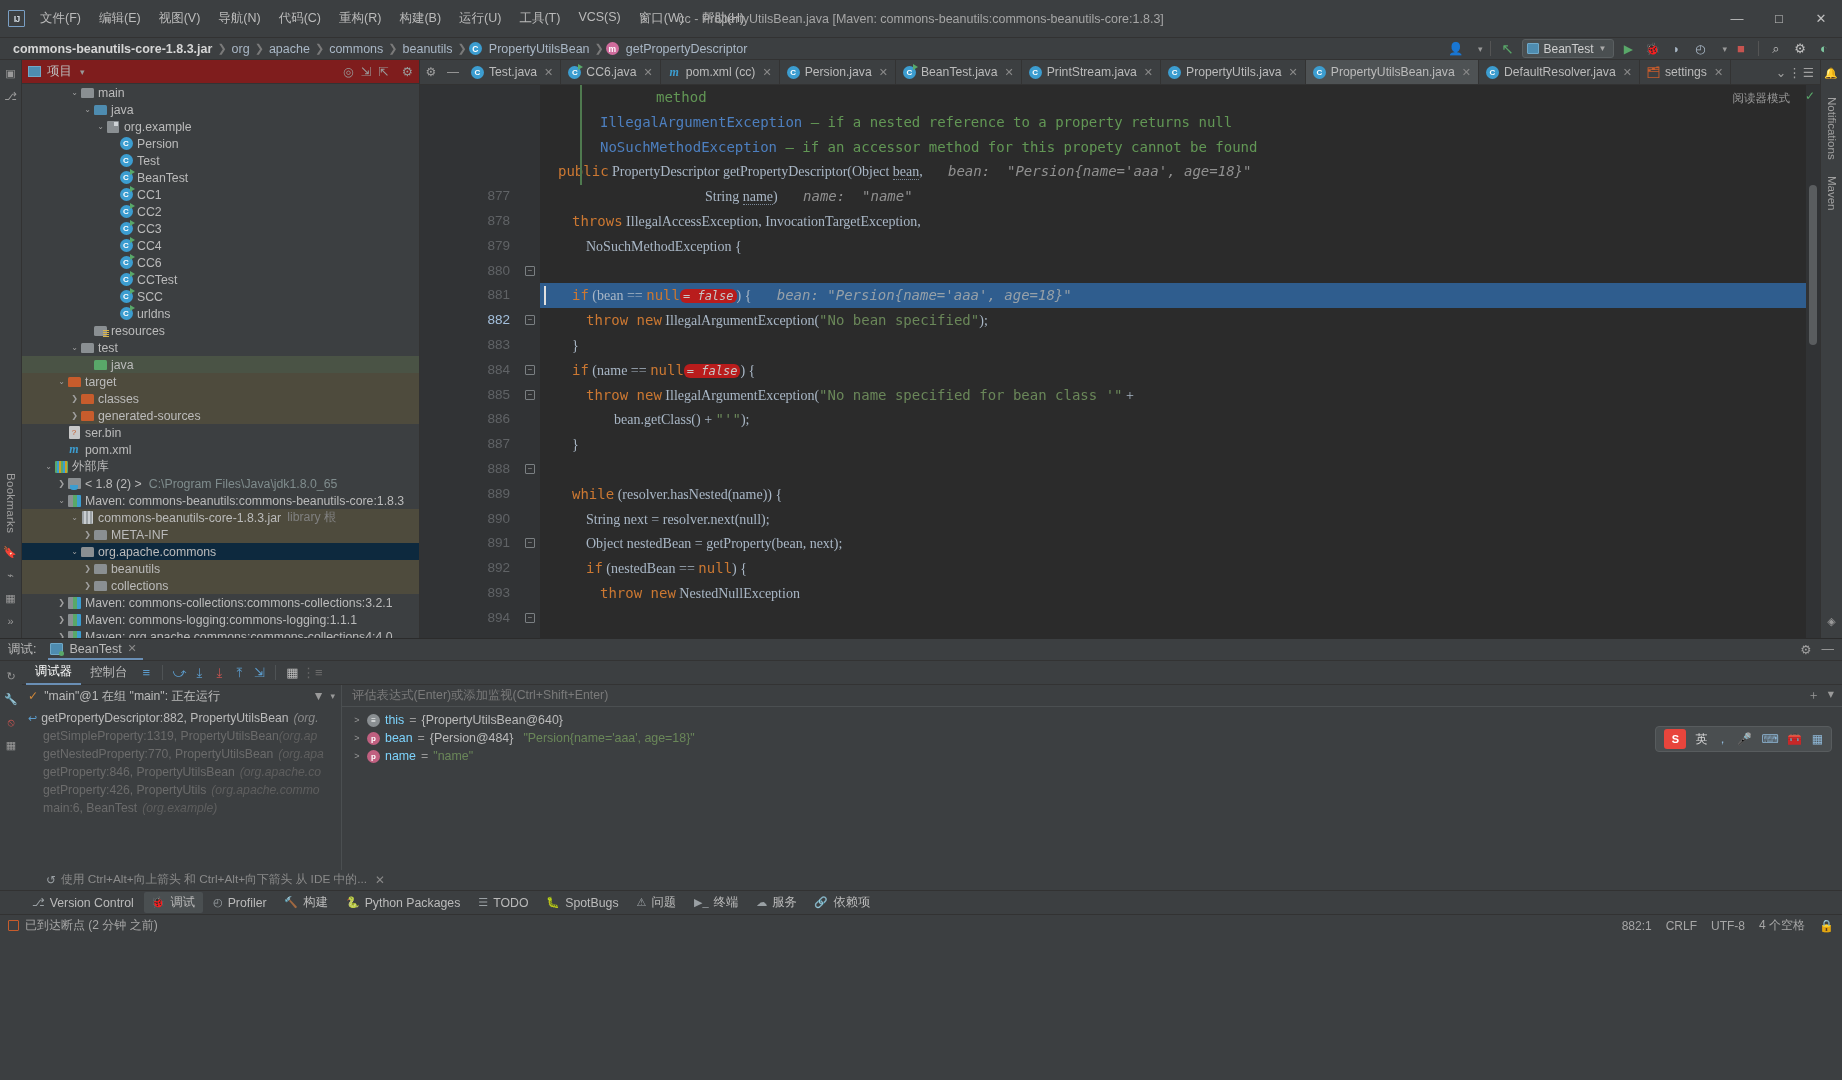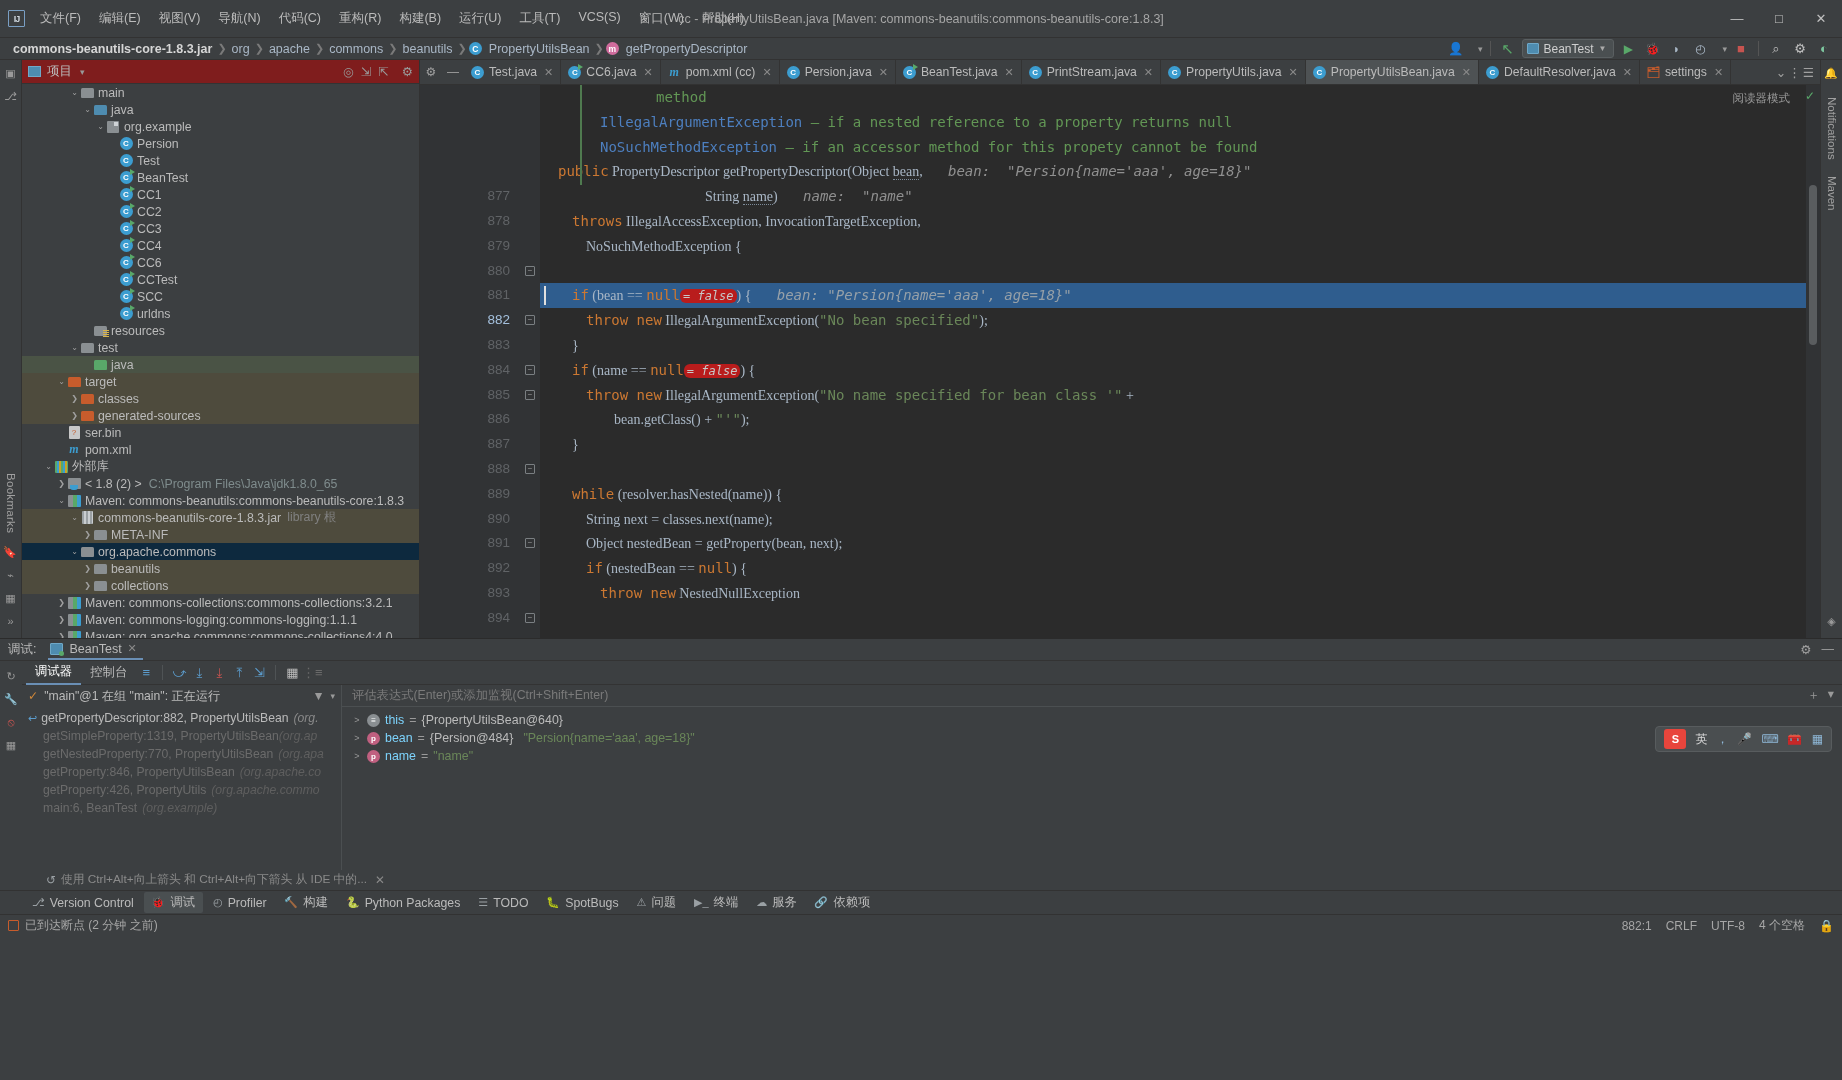--- a/index.html
+++ b/index.html
@@ -705,21 +705,21 @@
           <div class="cline"><span class="plain"></span></div>
           <div class="cline hl" style="position: relative;"><span style="position: absolute; left: 4px; width: 2px; height: 19px; background: rgb(224, 224, 224); margin-top: 3px;"></span><span class="plain">        </span><span class="kw">if</span><span class="plain"> (bean == </span><span class="kw">null</span><span class="inl">= false</span><span class="plain">) {</span><span class="hintval">   bean: "Persion{name='aaa', age=18}"</span></div>
           <div class="cline"><span class="plain">            </span><span class="kw">throw new</span><span class="plain"> IllegalArgumentException(</span><span class="str">"No bean specified"</span><span class="plain">);</span></div>
           <div class="cline"><span class="plain">        }</span></div>
           <div class="cline"><span class="plain">        </span><span class="kw">if</span><span class="plain"> (name == </span><span class="kw">null</span><span class="inl">= false</span><span class="plain">) {</span></div>
           <div class="cline"><span class="plain">            </span><span class="kw">throw new</span><span class="plain"> IllegalArgumentException(</span><span class="str">"No name specified for bean class '"</span><span class="plain"> +</span></div>
           <div class="cline"><span class="plain">                    bean.getClass() + </span><span class="str">"'"</span><span class="plain">);</span></div>
           <div class="cline"><span class="plain">        }</span></div>
           <div class="cline"><span class="plain"></span></div>
           <div class="cline"><span class="plain">        </span><span class="kw">while</span><span class="plain"> (resolver.hasNested(name)) {</span></div>
-          <div class="cline"><span class="plain">            String next = classes.next(name);</span></div>
+          <div class="cline"><span class="plain">            String next = resolver.next(null);</span></div>
           <div class="cline"><span class="plain">            Object nestedBean = getProperty(bean, next);</span></div>
           <div class="cline"><span class="plain">            </span><span class="kw">if</span><span class="plain"> (nestedBean == </span><span class="kw">null</span><span class="plain">) {</span></div>
           <div class="cline"><span class="plain">                </span><span class="kw">throw new</span><span class="plain"> NestedNullException</span></div>
         </div>
       <div id="rightgut">
         <div id="scrollthumb"></div>
       </div>
       <div id="readmode">阅读器模式</div>
       <div id="editmarks">✓</div>
     </div>

